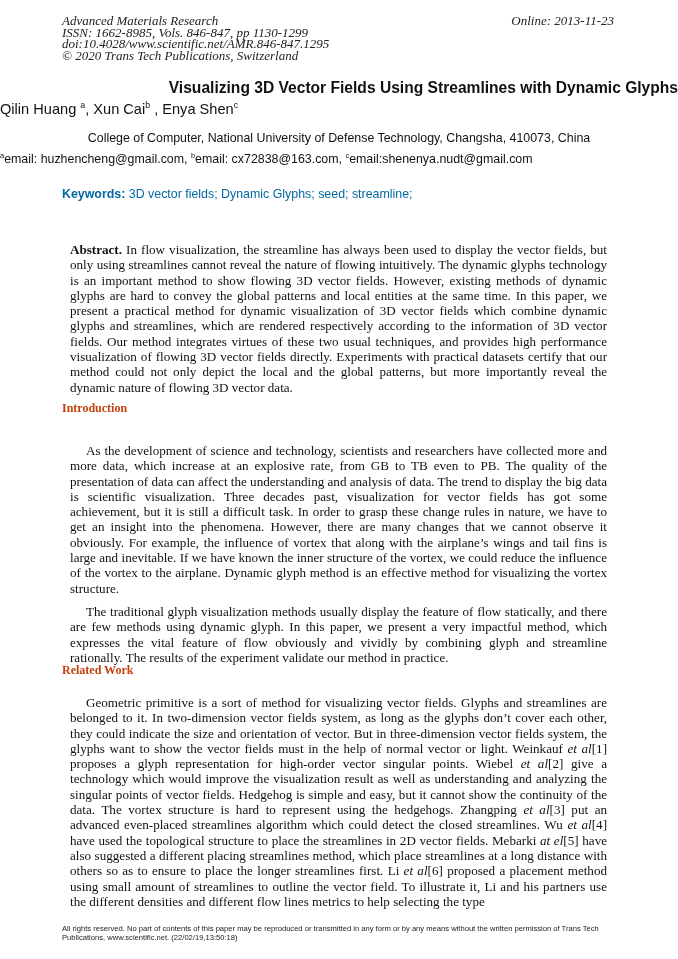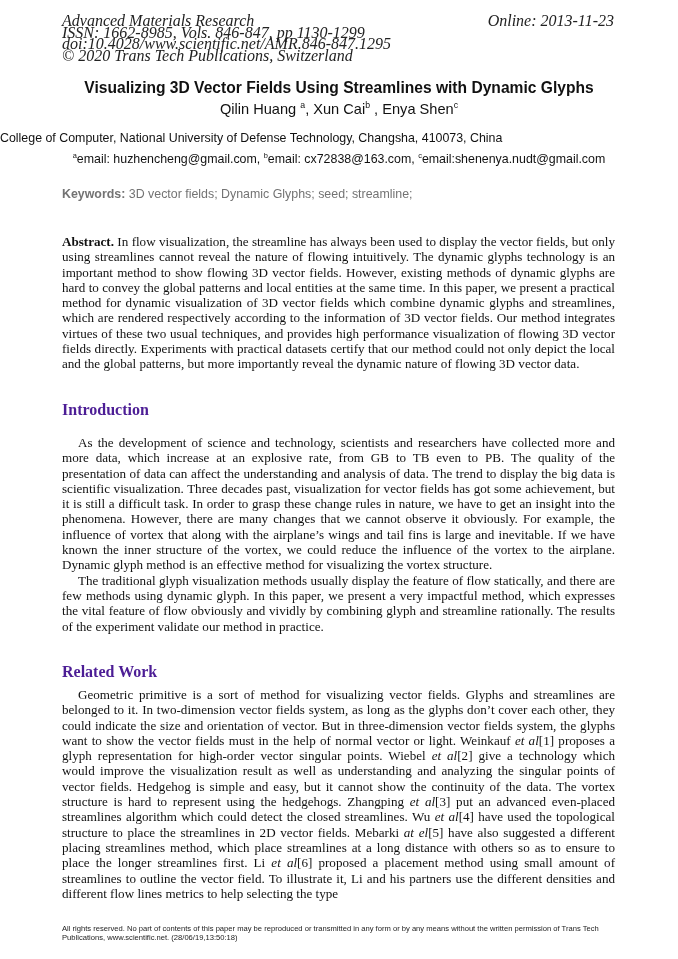--- a/index.html
+++ b/index.html
@@ -1,33 +1,33 @@
 <!DOCTYPE html>
 <html><head>
 <meta charset="utf-8">
 <style>
   html, body { margin: 0; padding: 0; background: #ffffff; }
   body { width: 678px; height: 959px; position: relative; overflow: hidden; color: #111; }
-  .hdr { position: absolute; font-family: "Liberation Serif", serif; font-style: italic; font-size: 16px; line-height: 11.6px; color: #222; }
+  .hdr { position: absolute; font-family: "Liberation Serif", serif; font-style: italic; font-size: 13px; line-height: 11.6px; color: #222; }
   .hdr-left { left: 62px; top: 15px; }
   .hdr-right { right: 64px; top: 15px; }
   .hdr div { white-space: nowrap; }
-  .title { position: absolute; left: 0; width: 678px; top: 79px; text-align: center; font-family: "Liberation Sans", sans-serif; font-weight: bold; font-size: 15.6px; color: #111; }
-  .authors { position: absolute; left: 0; width: 678px; top: 101px; text-align: center; font-family: "Liberation Sans", sans-serif; font-size: 14.6px; color: #111; }
+  .title { position: absolute; left: 0; width: 678px; top: 79px; text-align: right; font-family: "Liberation Sans", sans-serif; font-weight: bold; font-size: 15.6px; color: #111; }
+  .authors { position: absolute; left: 0; width: 678px; top: 101px; font-family: "Liberation Sans", sans-serif; font-size: 14.6px; color: #111; }
   .authors sup, .emails sup { font-size: 0.6em; vertical-align: 0.7em; line-height: 0; }
-  .affil { position: absolute; left: 0; width: 678px; top: 131px; text-align: left; font-family: "Liberation Sans", sans-serif; font-size: 12.4px; color: #111; }
-  .emails { position: absolute; left: 0; width: 678px; top: 152px; text-align: center; font-family: "Liberation Sans", sans-serif; font-size: 12.4px; color: #111; }
-  .keywords { position: absolute; left: 62px; top: 187px; font-family: "Liberation Sans", sans-serif; font-size: 12.4px; color: #737373; white-space: nowrap; }
+  .affil { position: absolute; left: 0; width: 678px; top: 131px; text-align: center; font-family: "Liberation Sans", sans-serif; font-size: 12.4px; color: #111; }
+  .emails { position: absolute; left: 0; width: 678px; top: 152px; font-family: "Liberation Sans", sans-serif; font-size: 12.4px; color: #111; }
+  .keywords { position: absolute; left: 62px; top: 187px; font-family: "Liberation Sans", sans-serif; font-size: 12.4px; color: #0369a1; white-space: nowrap; }
   .keywords b { font-weight: bold; }
   .body-text { position: absolute; left: 62px; width: 553px; font-family: "Liberation Serif", serif; font-size: 13.1px; line-height: 15.3px; text-align: justify; color: #111; }
-  .body-text p { margin: 0; }
+  .body-text p { margin: 8px; }
   .indent { text-indent: 16px; }
   .abstract { top: 234px; }
   .abstract .lead { font-weight: bold; }
-  .section-head { position: absolute; left: 62px; font-family: "Liberation Serif", serif; font-weight: bold; font-size: 16px; color: #4c1d95; }
+  .section-head { position: absolute; left: 62px; font-family: "Liberation Serif", serif; font-weight: bold; font-size: 12px; color: #c2410c; }
   .intro-head { top: 401px; }
   .intro { top: 435px; }
   .rw-head { top: 663px; }
   .rw { top: 687px; }
   .rw em { }
   .footer { position: absolute; left: 62px; width: 560px; top: 924px; font-family: "Liberation Sans", sans-serif; font-size: 7.6px; line-height: 9px; color: #222; }
 </style>
 </head>
 <body>
 
@@ -63,13 +63,13 @@
 <div class="body-text intro">
   <p class="indent">As the development of science and technology, scientists and researchers have collected more and more data, which increase at an explosive rate, from GB to TB even to PB. The quality of the presentation of data can affect the understanding and analysis of data. The trend to display the big data is scientific visualization. Three decades past, visualization for vector fields has got some achievement, but it is still a difficult task. In order to grasp these change rules in nature, we have to get an insight into the phenomena. However, there are many changes that we cannot observe it obviously. For example, the influence of vortex that along with the airplane’s wings and tail fins is large and inevitable. If we have known the inner structure of the vortex, we could reduce the influence of the vortex to the airplane. Dynamic glyph method is an effective method for visualizing the vortex structure.</p>
   <p class="indent">The traditional glyph visualization methods usually display the feature of flow statically, and there are few methods using dynamic glyph. In this paper, we present a very impactful method, which expresses the vital feature of flow obviously and vividly by combining glyph and streamline rationally. The results of the experiment validate our method in practice.</p>
 </div>
 
 <div class="section-head rw-head">Related Work</div>
 <div class="body-text rw">
   <p class="indent" id="rw-para"><span>Geometric primitive is a sort of method for visualizing vector fields. Glyphs and streamlines are belonged to it. In two-dimension vector fields system, as long as the glyphs don’t cover each other, they could indicate the size and orientation of vector. But in three-dimension vector fields system, the glyphs want to show the vector fields must in the help of normal vector or light. Weinkauf </span><em>et al</em><span>[1] proposes a glyph representation for high-order vector singular points. Wiebel </span><em>et al</em><span>[2] give a technology which would improve the visualization result as well as understanding and analyzing the singular points of vector fields. Hedgehog is simple and easy, but it cannot show the continuity of the data. The vortex structure is hard to represent using the hedgehogs. Zhangping </span><em>et al</em><span>[3] put an advanced even-placed streamlines algorithm which could detect the closed streamlines. Wu </span><em>et al</em><span>[4] have used the topological structure to place the streamlines in 2D vector fields. Mebarki </span><em>at el</em><span>[5] have also suggested a different placing streamlines method, which place streamlines at a long distance with others so as to ensure to place the longer streamlines first. Li </span><em>et al</em><span>[6] proposed a placement method using small amount of streamlines to outline the vector field. To illustrate it, Li and his partners use the different densities and different flow lines metrics to help selecting the type</span></p>
 </div>
 
-<div class="footer">All rights reserved. No part of contents of this paper may be reproduced or transmitted in any form or by any means without the written permission of Trans Tech Publications, www.scientific.net. (28/06/19,13:50:18)</div>
+<div class="footer">All rights reserved. No part of contents of this paper may be reproduced or transmitted in any form or by any means without the written permission of Trans Tech Publications, www.scientific.net. (22/02/19,13:50:18)</div>
 
 </body></html>

